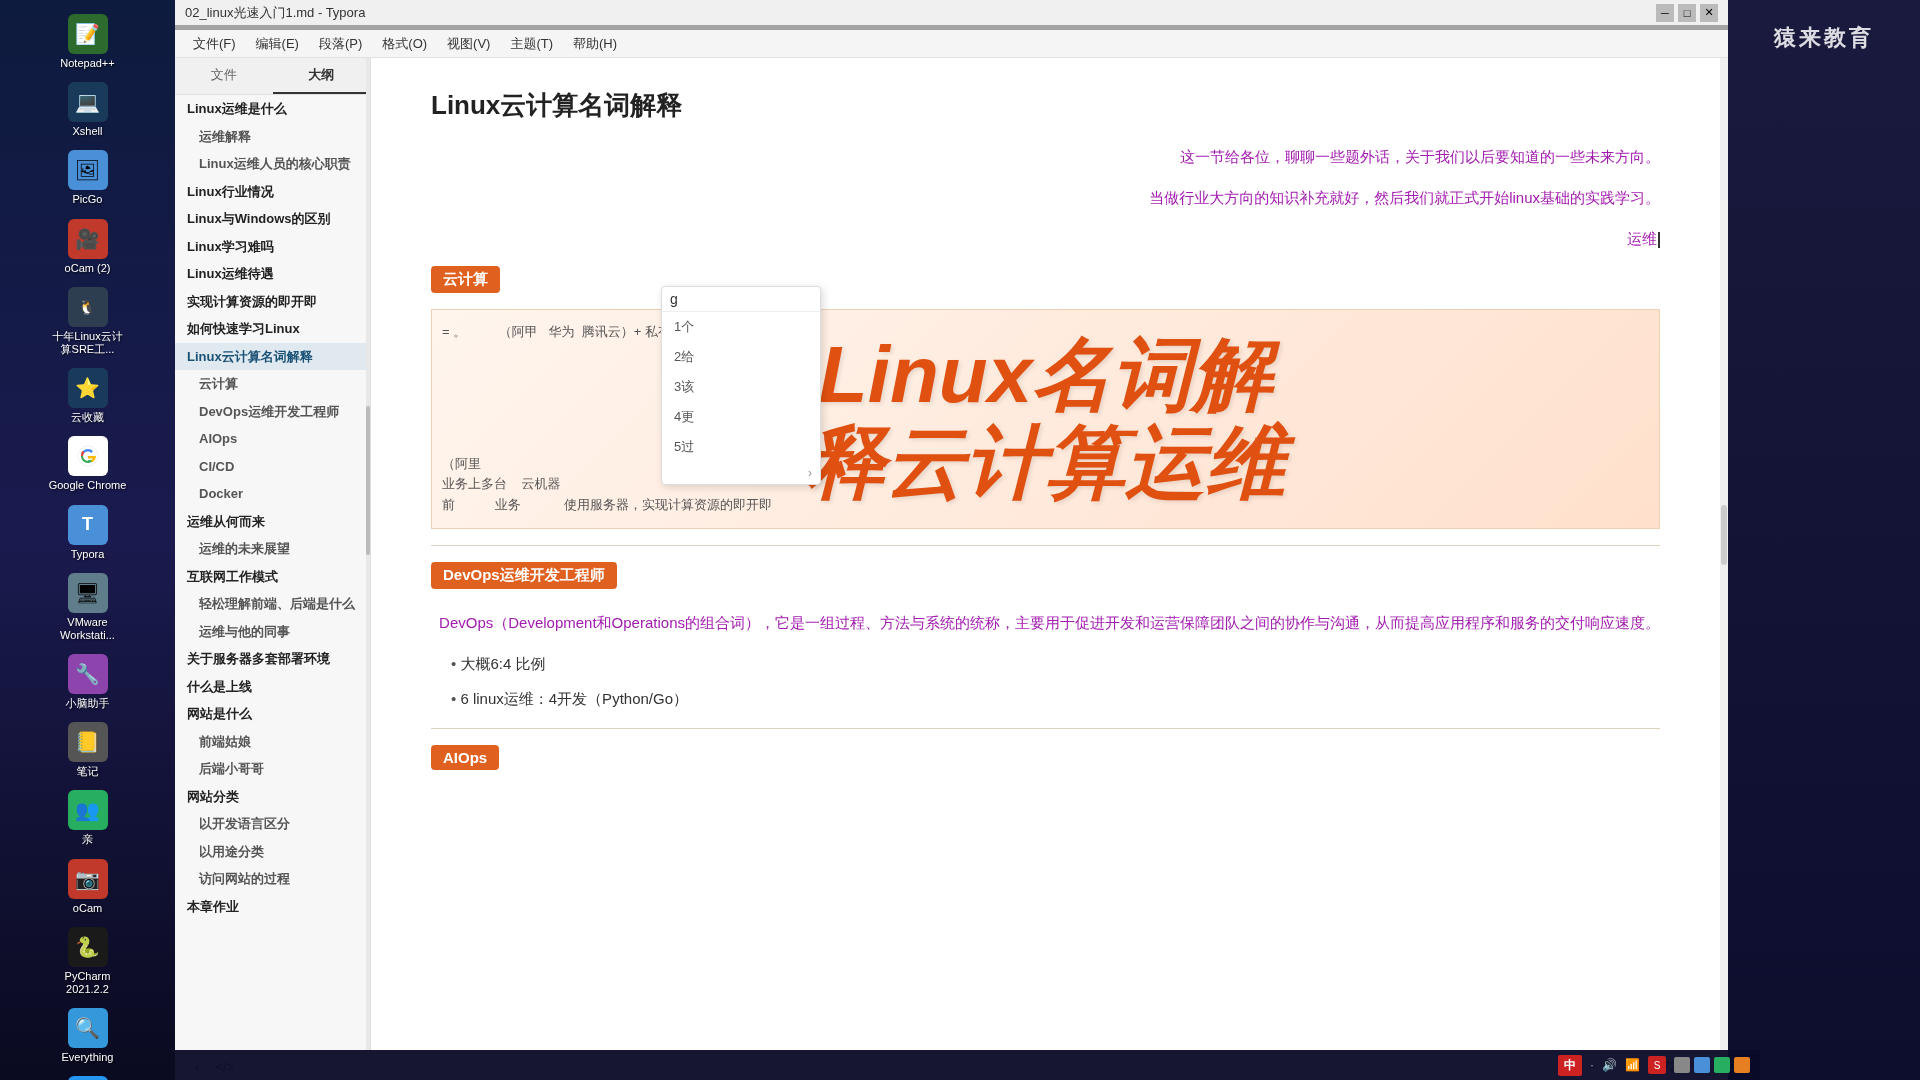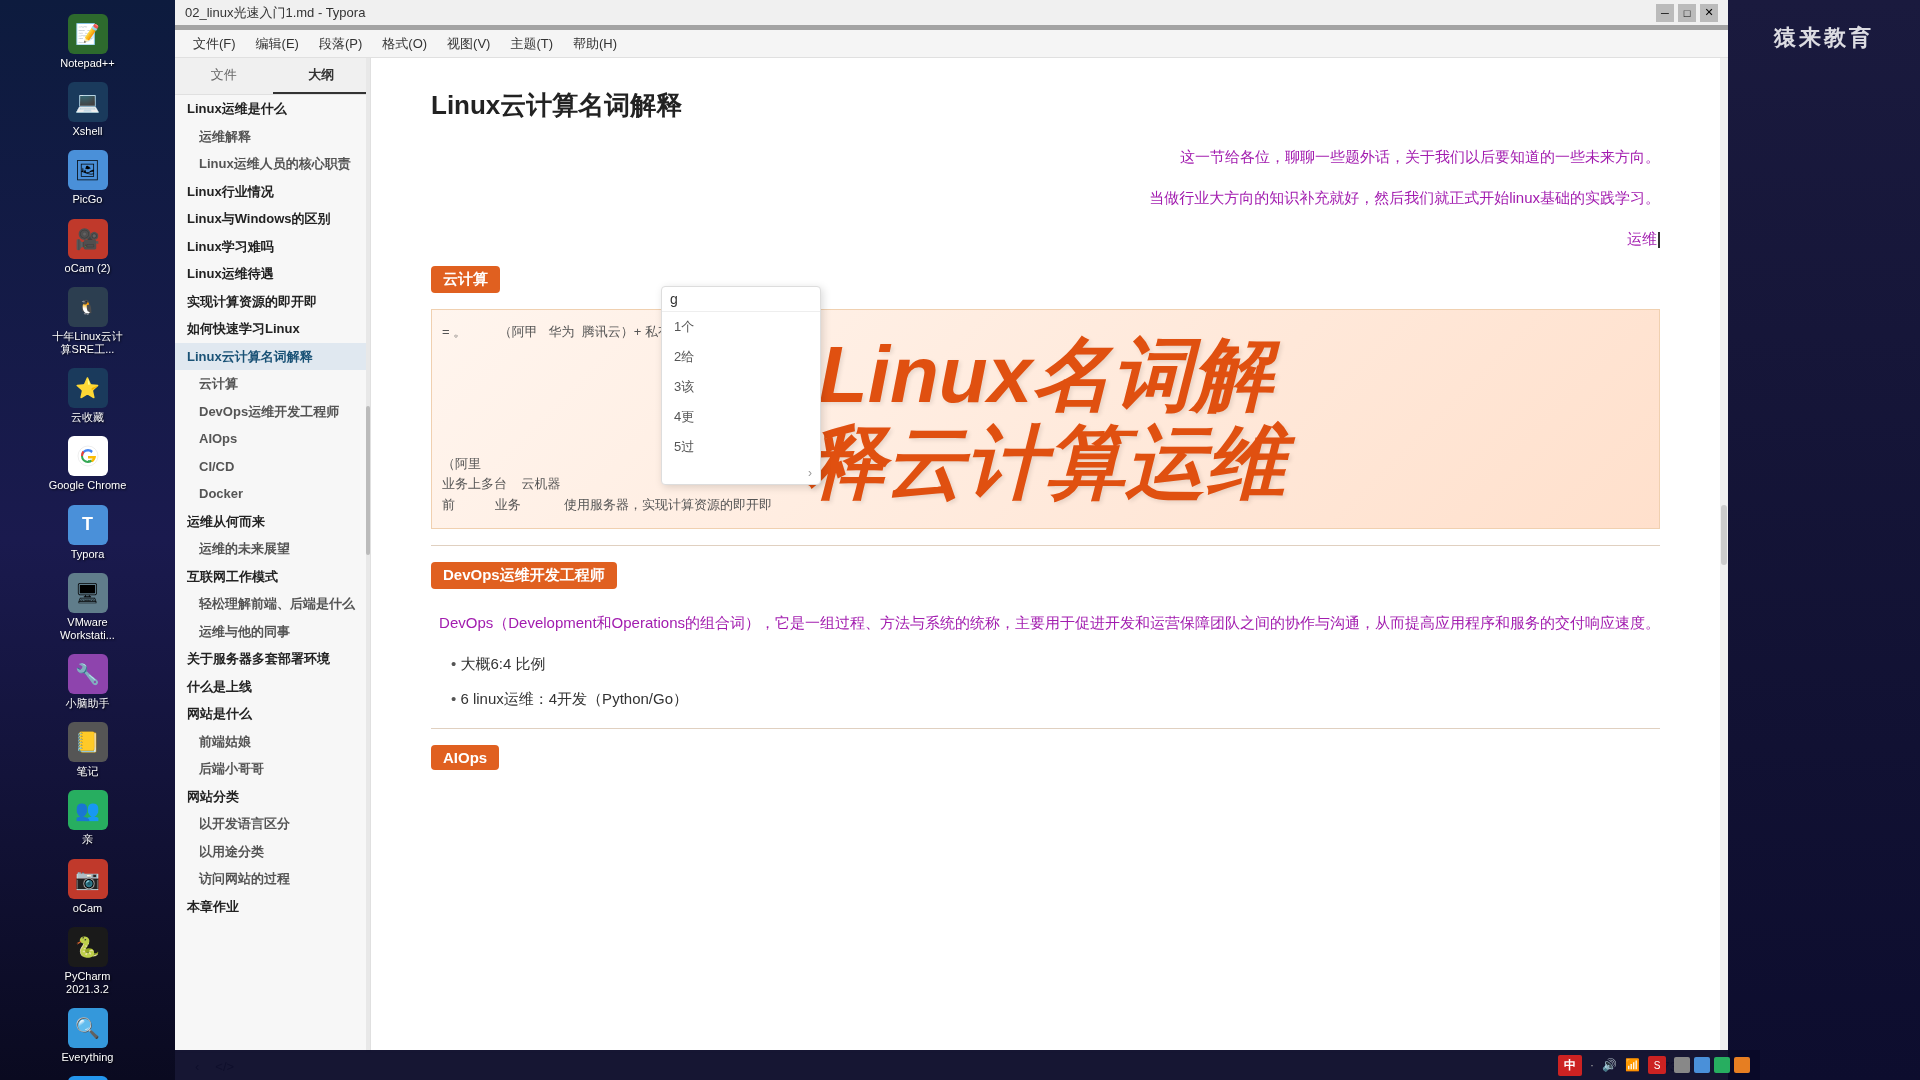--- a/index.html
+++ b/index.html
@@ -473,21 +473,21 @@
   <div class="desktop-icon">
     <div class="icon-img icon-contacts">👥</div>
     <span class="icon-label">亲</span>
   </div>
   <div class="desktop-icon">
     <div class="icon-img icon-ocam2">📷</div>
     <span class="icon-label">oCam</span>
   </div>
   <div class="desktop-icon">
     <div class="icon-img" style="background:#1a1a1a;">🐍</div>
-    <span class="icon-label">PyCharm 2021.3.2</span>
+    <span class="icon-label">PyCharm 2021.2.2</span>
   </div>
   <div class="desktop-icon">
     <div class="icon-img" style="background:#3498db;">🔍</div>
     <span class="icon-label">Everything</span>
   </div>
   <div class="desktop-icon">
     <div class="icon-img" style="background:#2496ed;">🐳</div>
 
   </div>
 

